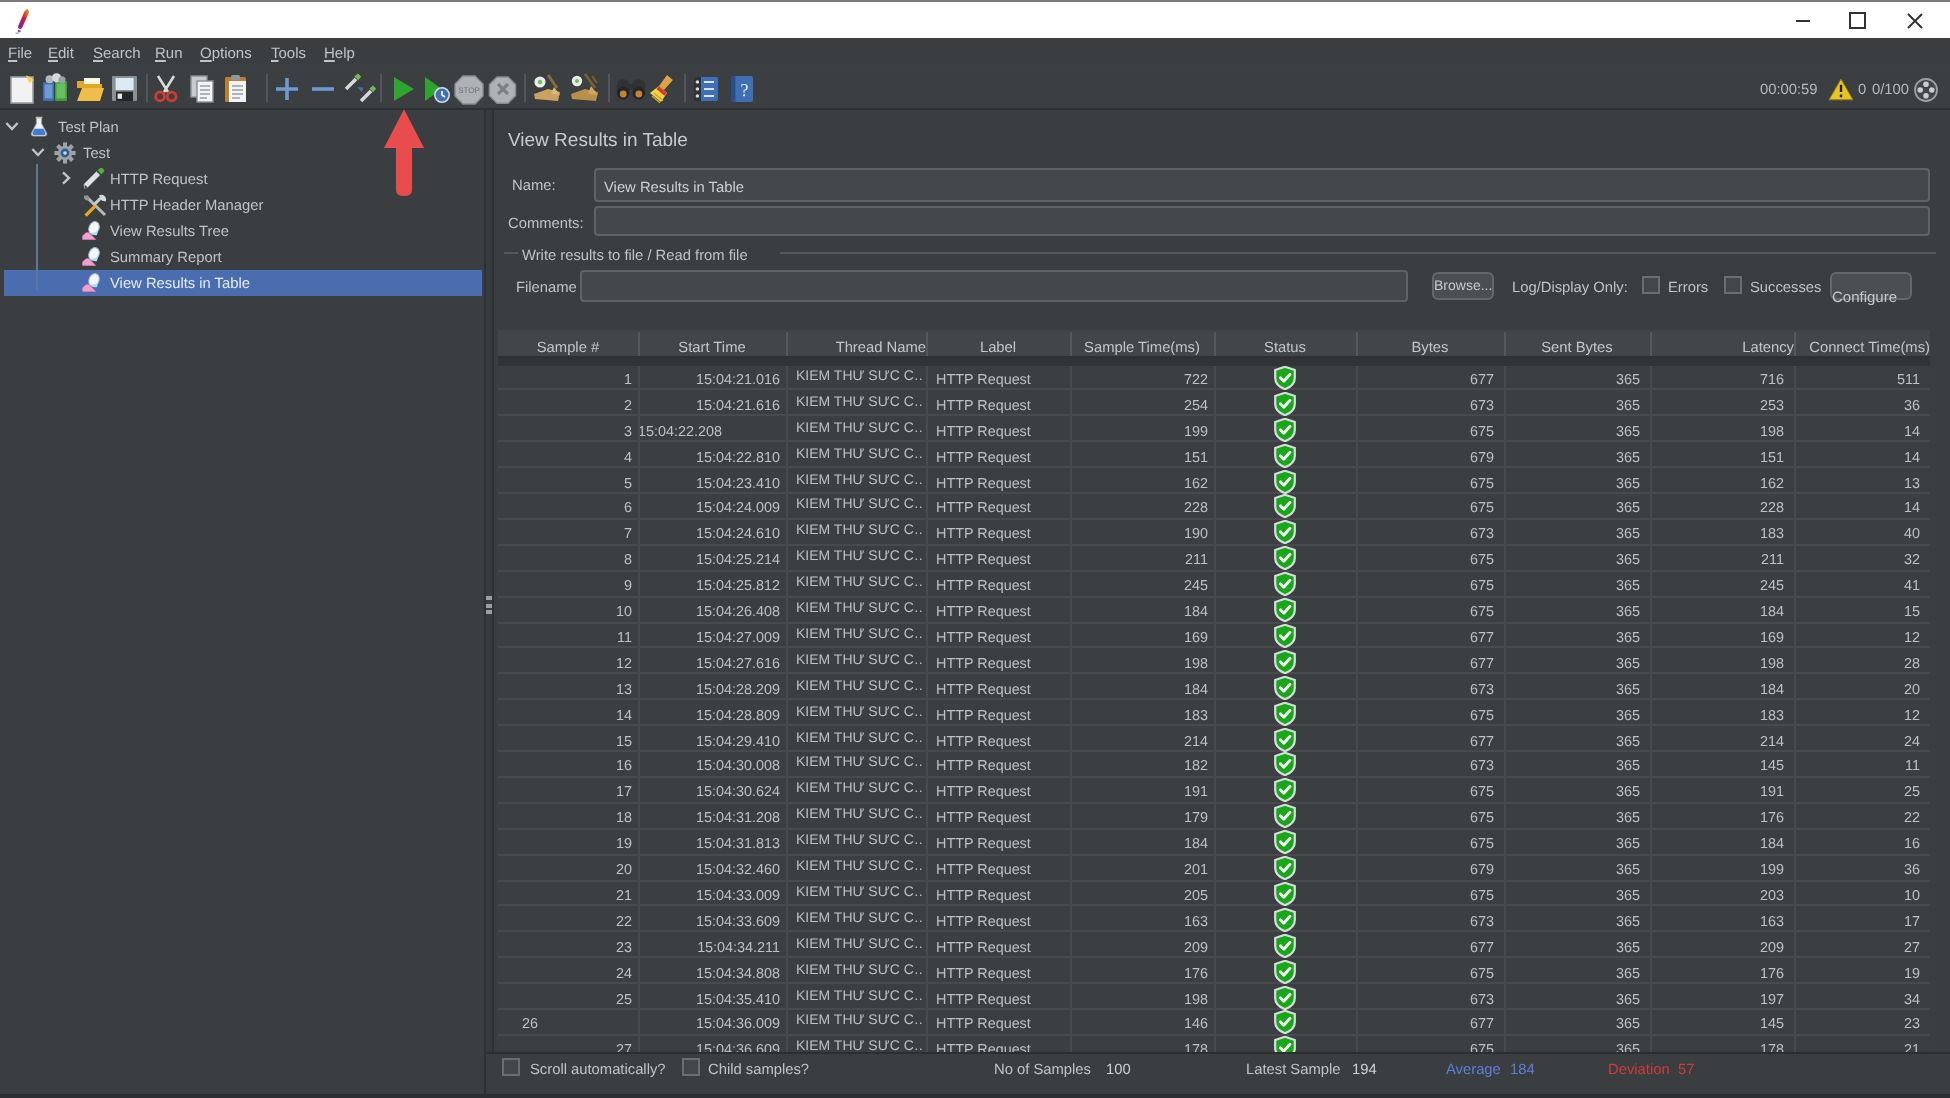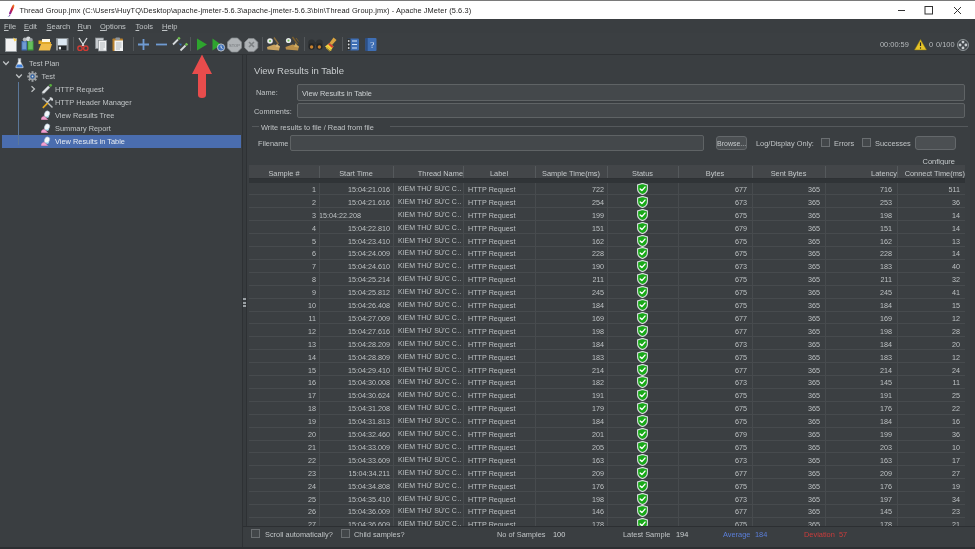--- a/index.html
+++ b/index.html
@@ -13,21 +13,20 @@
         <linearGradient id="fg" x1="1" y1="0" x2="0" y2="1">
           <stop offset="0" stop-color="#f59a23"></stop>
           <stop offset="0.45" stop-color="#d6202e"></stop>
           <stop offset="0.8" stop-color="#8c1f8f"></stop>
         </linearGradient>
       </defs>
       <path d="M6.8 0.6 Q8 1.4 7 3.4 L4.2 9.6 Q3.6 10.8 2.6 10.4 Q1.7 10 2.2 8.7 L5 2.2 Q5.8 0.4 6.8 0.6 Z" fill="url(#fg)"></path>
       <path d="M2.1 10.9 l1.3 0.5 -0.4 0.9 -1.2 -0.5 z" fill="#7c3fa0"></path>
       <rect x="0.8" y="12.2" width="1.6" height="0.8" fill="#9db8d9"></rect>
     </svg>
-<div class="ab" style="left:19.5px;top:5px;font-size:7.4px;color:#1c1c1c;letter-spacing:0.1px">Thread Group.jmx (C:\Users\HuyTQ\Desktop\apache-jmeter-5.6.3\apache-jmeter-5.6.3\bin\Thread Group.jmx) - Apache JMeter (5.6.3)</div>
 <svg class="ab" style="left:890px;top:0" width="85" height="19" viewBox="0 0 85 19">
       <line x1="8" y1="9.5" x2="15" y2="9.5" stroke="#333" stroke-width="1"></line>
       <rect x="35" y="5.5" width="7.5" height="7.5" fill="none" stroke="#333" stroke-width="1"></rect>
       <path d="M64 6 L71 13 M71 6 L64 13" stroke="#333" stroke-width="1"></path>
     </svg>
 </div>
 <div class="ab" style="left:0;top:19px;width:975px;height:14px;background:#3a3e41"></div>
 <div class="ab txt" style="left:4px;top:21.5px;font-size:7.5px"><span style="text-decoration:underline">F</span>ile</div>
 <div class="ab txt" style="left:24px;top:21.5px;font-size:7.5px"><span style="text-decoration:underline">E</span>dit</div>
 <div class="ab txt" style="left:46.5px;top:21.5px;font-size:7.5px"><span style="text-decoration:underline">S</span>earch</div>
@@ -252,21 +251,21 @@
 <div class="ab" style="left:290px;top:135px;width:414px;height:16px;background:#44484b;border:1px solid #5f6365;border-radius:2px"></div>
 <div class="ab" style="left:716px;top:136px;width:31px;height:14px;background:#4b4f52;border:1px solid #64686b;border-radius:3px">
     <div class="txt" style="font-size:7px;text-align:center;margin-top:3px;color:#c6cacc">Browse...</div>
   </div>
 <div class="ab txt" style="left:756px;top:139px;font-size:7.4px">Log/Display Only:</div>
 <div class="ab" style="left:821px;top:138px;width:9px;height:9px;background:#43474a;border:1px solid #6a6e71"></div>
 <div class="ab txt" style="left:834px;top:139px;font-size:7.4px">Errors</div>
 <div class="ab" style="left:862px;top:138px;width:9px;height:9px;background:#43474a;border:1px solid #6a6e71"></div>
 <div class="ab txt" style="left:875px;top:139px;font-size:7.4px">Successes</div>
 <div class="ab" style="left:915px;top:136px;width:41px;height:14px;background:#4b4f52;border:1px solid #64686b;border-radius:3px">
-    <div class="txt" style="font-size:7.5px;text-align:right;margin-top:20px;color:#c6cacc">Configure</div>
+    <div class="txt" style="font-size:7.5px;text-align:left;margin-top:7px;color:#c6cacc">Configure</div>
   </div>
 <div class="ab" style="left:249px;top:165px;width:716px;height:14px;background:#434649;border-bottom:1px solid #2e3134"></div>
 <div class="ab txt" style="left:249px;top:168.5px;width:70px;text-align:center;font-size:7.4px;color:#c3c7c9">Sample #</div>
 <div class="ab txt" style="left:319px;top:168.5px;width:74px;text-align:center;font-size:7.4px;color:#c3c7c9">Start Time</div>
 <div class="ab" style="left:319px;top:166px;width:1px;height:12px;background:#55595c"></div>
 <div class="ab txt" style="left:393px;top:168.5px;width:70px;text-align:right;font-size:7.4px;color:#c3c7c9">Thread Name</div>
 <div class="ab" style="left:393px;top:166px;width:1px;height:12px;background:#55595c"></div>
 <div class="ab txt" style="left:463px;top:168.5px;width:72px;text-align:center;font-size:7.4px;color:#c3c7c9">Label</div>
 <div class="ab" style="left:463px;top:166px;width:1px;height:12px;background:#55595c"></div>
 <div class="ab txt" style="left:535px;top:168.5px;width:72px;text-align:center;font-size:7.4px;color:#c3c7c9">Sample Time(ms)</div>
@@ -652,21 +651,21 @@
 <div class="ab" style="left:358px;top:0.4px;width:71px;text-align:center;line-height:0"><svg width="11" height="12" viewBox="0 0 11 12" style="vertical-align:top">
           <path d="M5.5 0.4 L10.4 2 L10.4 6 Q10.4 9.8 5.5 11.6 Q0.6 9.8 0.6 6 L0.6 2 Z" fill="#17a817" stroke="#d8dcdf" stroke-width="1.1"></path>
           <path d="M3.2 5.9 L4.9 7.6 L8 4.1" fill="none" stroke="#fff" stroke-width="1.4" stroke-linecap="round" stroke-linejoin="round"></path>
         </svg></div>
 <div class="ab txt" style="left:429px;top:2.4px;width:69px;text-align:right;font-size:7.2px;color:#bdc1c3">673</div>
 <div class="ab txt" style="left:503px;top:2.4px;width:68px;text-align:right;font-size:7.2px;color:#bdc1c3">365</div>
 <div class="ab txt" style="left:576px;top:2.4px;width:67px;text-align:right;font-size:7.2px;color:#bdc1c3">197</div>
 <div class="ab txt" style="left:648px;top:2.4px;width:63px;text-align:right;font-size:7.2px;color:#bdc1c3">34</div>
 </div>
 <div class="ab" style="left:0;top:322.5px;width:716px;height:12.9px;border-bottom:1px solid #474b4e">
-<div class="ab txt" style="left:0px;top:2.4px;width:67px;text-align:right;font-size:7.2px;color:#bdc1c3">26</div>
+<div class="ab txt" style="left:12px;top:2.4px;width:67px;text-align:left;font-size:7.2px;color:#bdc1c3">26</div>
 <div class="ab txt" style="left:70px;top:2.4px;width:71px;text-align:right;font-size:7.2px;color:#bdc1c3">15:04:36.009</div>
 <div class="ab txt" style="left:149px;top:2.4px;width:64px;overflow:hidden;font-size:7px;color:#bdc1c3">KIỂM THỬ SỨC C…</div>
 <div class="ab txt" style="left:219px;top:2.4px;width:66px;overflow:hidden;font-size:7.2px;color:#bdc1c3">HTTP Request</div>
 <div class="ab txt" style="left:286px;top:2.4px;width:69px;text-align:right;font-size:7.2px;color:#bdc1c3">146</div>
 <div class="ab" style="left:358px;top:0.4px;width:71px;text-align:center;line-height:0"><svg width="11" height="12" viewBox="0 0 11 12" style="vertical-align:top">
           <path d="M5.5 0.4 L10.4 2 L10.4 6 Q10.4 9.8 5.5 11.6 Q0.6 9.8 0.6 6 L0.6 2 Z" fill="#17a817" stroke="#d8dcdf" stroke-width="1.1"></path>
           <path d="M3.2 5.9 L4.9 7.6 L8 4.1" fill="none" stroke="#fff" stroke-width="1.4" stroke-linecap="round" stroke-linejoin="round"></path>
         </svg></div>
 <div class="ab txt" style="left:429px;top:2.4px;width:69px;text-align:right;font-size:7.2px;color:#bdc1c3">677</div>
 <div class="ab txt" style="left:503px;top:2.4px;width:68px;text-align:right;font-size:7.2px;color:#bdc1c3">365</div>

